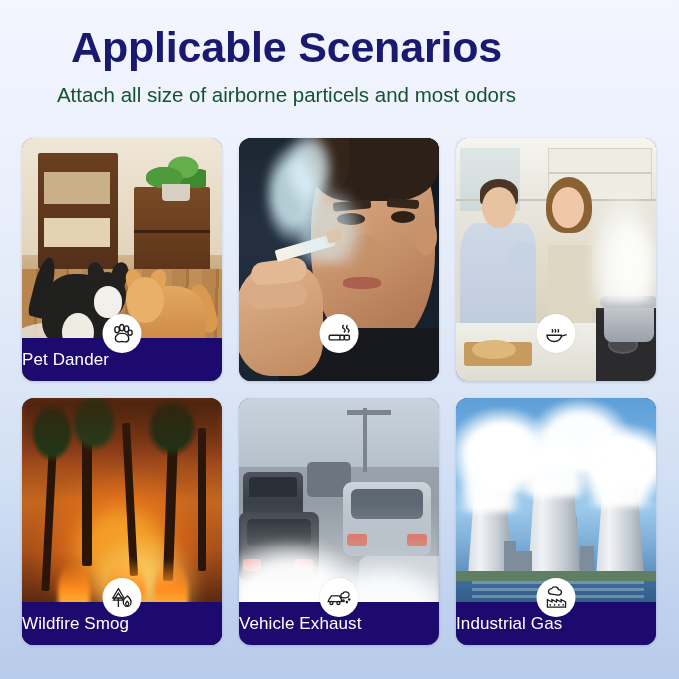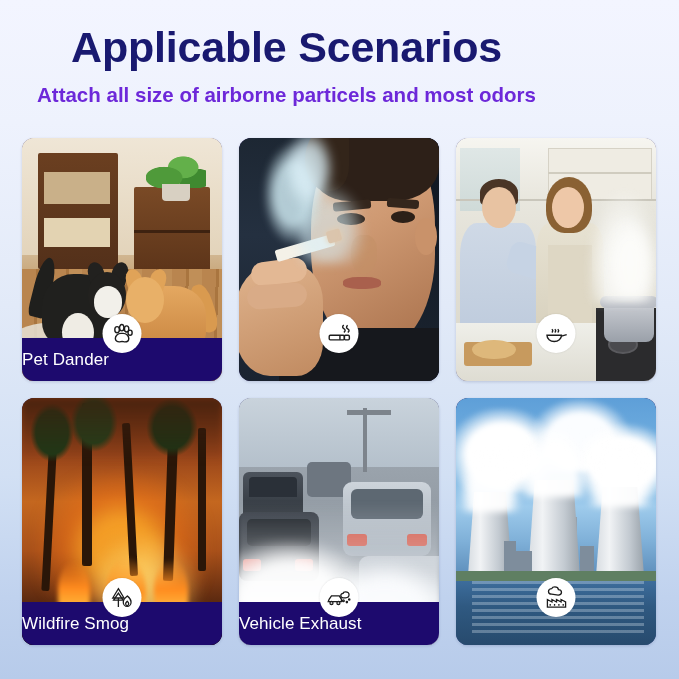--- a/index.html
+++ b/index.html
@@ -32,23 +32,23 @@
     font-size: 43px;
     line-height: 50px;
     font-weight: bold;
     color: #191970;
     letter-spacing: -0.2px;
   }
 
   .page-subtitle {
     font-size: 20.5px;
     line-height: 28px;
-    color: #6d28d9;
+    color: #14532d;
     margin-top: 9px;
-    font-weight: bold;
+    font-weight: normal;
   }
 
   
   .card-grid {
     position: absolute;
     left: 22px;
     top: 138px;
     width: 635px;
     display: grid;
     grid-template-columns: repeat(3, 200px);
@@ -486,16 +486,19 @@
       <div class="card-icon-badge">
         <svg width="26" height="26" viewBox="0 0 24 24" fill="none" stroke="#1d1d1d" stroke-width="1.2">
           <path d="M7.5 8.4c-1.6 0-2.9-1.1-2.9-2.5s1.3-2.5 2.9-2.5c.5-1 1.6-1.6 2.9-1.6 1.8 0 3.2 1.1 3.4 2.5 1.6.1 2.8 1.2 2.8 2.5 0 1.4-1.3 2.5-3 2.5z"></path>
           <path d="M3.6 20.4v-7l4.2 2.3v-2.3l4.2 2.3v-2.3l4.2 2.3v-2.3l4.2 2.3v4.7z"></path>
           <line x1="6.2" y1="17.6" x2="6.2" y2="19.2"></line>
           <line x1="10.2" y1="17.6" x2="10.2" y2="19.2"></line>
           <line x1="14.2" y1="17.6" x2="14.2" y2="19.2"></line>
           <line x1="18.2" y1="17.6" x2="18.2" y2="19.2"></line>
         </svg>
       </div>
+      <div class="card-label-band">
+        <span class="card-label">Industrial Gas</span>
+      </div>
     </div>
 
   </div>
 </div>
 
 </body></html>

